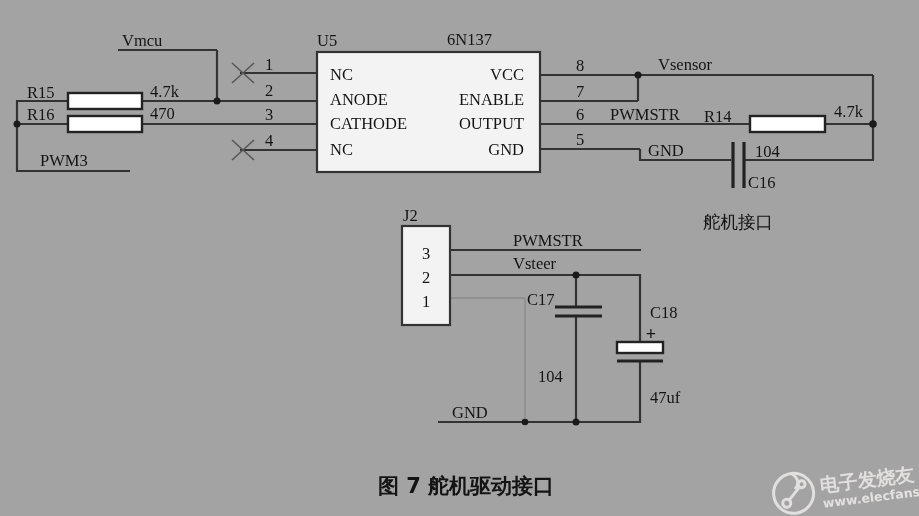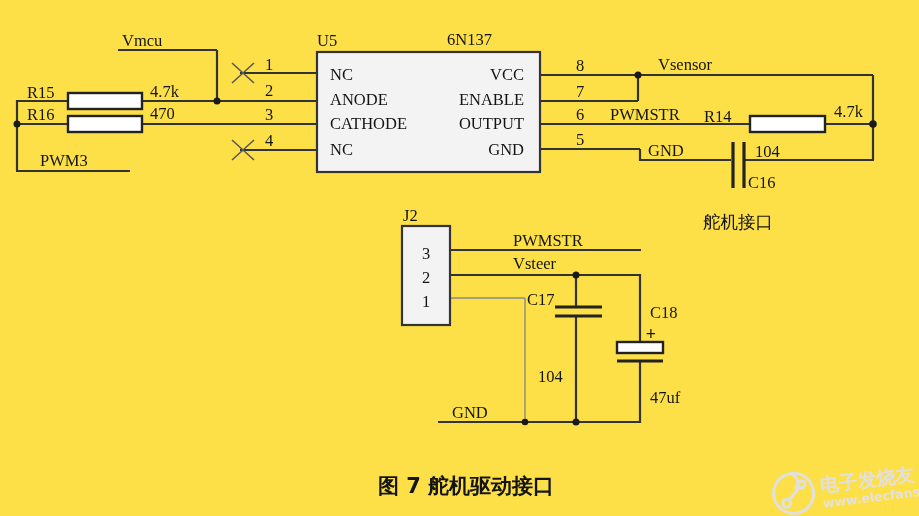--- a/index.html
+++ b/index.html
@@ -1,16 +1,16 @@
 <!DOCTYPE html>
 <html><head>
 <meta charset="utf-8">
 <style>
   html,body{margin:0;padding:0;background:#fff;}
-  #stage{position:relative;width:919px;height:516px;background:#fde047;overflow:hidden;
+  #stage{position:relative;width:919px;height:516px;background:#a3a3a3;overflow:hidden;
          font-family:"Liberation Serif","DejaVu Serif",serif;}
   svg text{font-family:"Liberation Serif","DejaVu Serif",serif;fill:#141414;font-size:16.5px;}
   svg text.cjk{font-size:17.5px;font-family:"DejaVu Sans","Liberation Sans",sans-serif;}
   svg text.caption{font-size:21px;font-weight:bold;font-family:"DejaVu Sans","Liberation Sans",sans-serif;}
   svg text.wm-brand{font-size:19px;font-weight:bold;fill:#e2dfdf;font-family:"DejaVu Sans",sans-serif;}
   svg text.wm-url{font-size:12.5px;font-weight:bold;fill:#e4e1e1;font-family:"DejaVu Sans",sans-serif;}
   svg text.plus{font-size:18px;font-weight:bold;}
   .wire{stroke:#333;stroke-width:2.2;}
   .wire-thin{stroke:#8a8a8a;stroke-width:1.4;}
   .plate{stroke:#222;stroke-width:3.2;}

